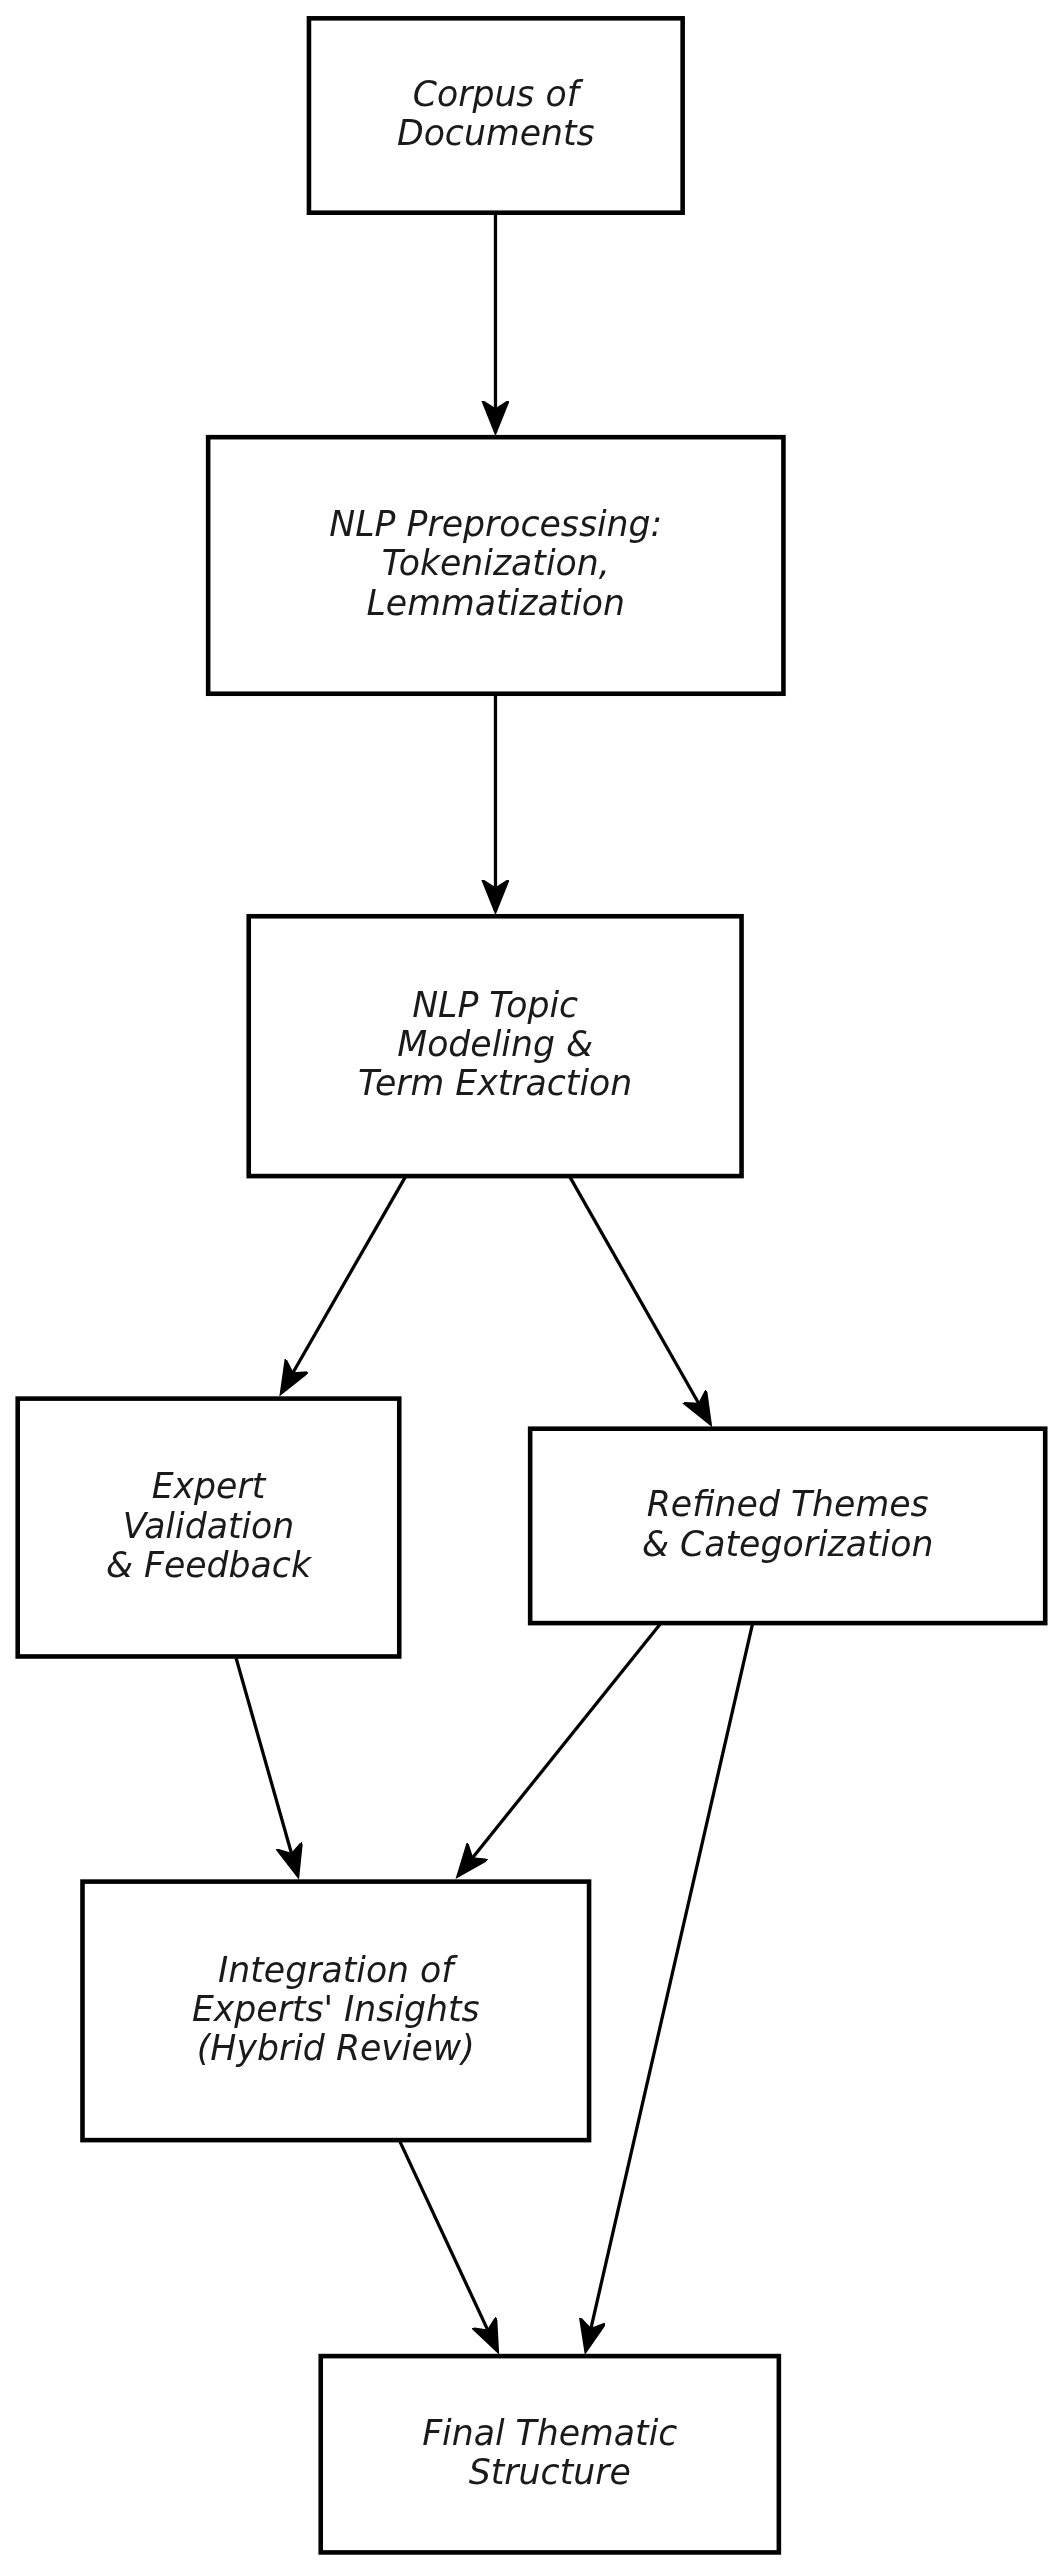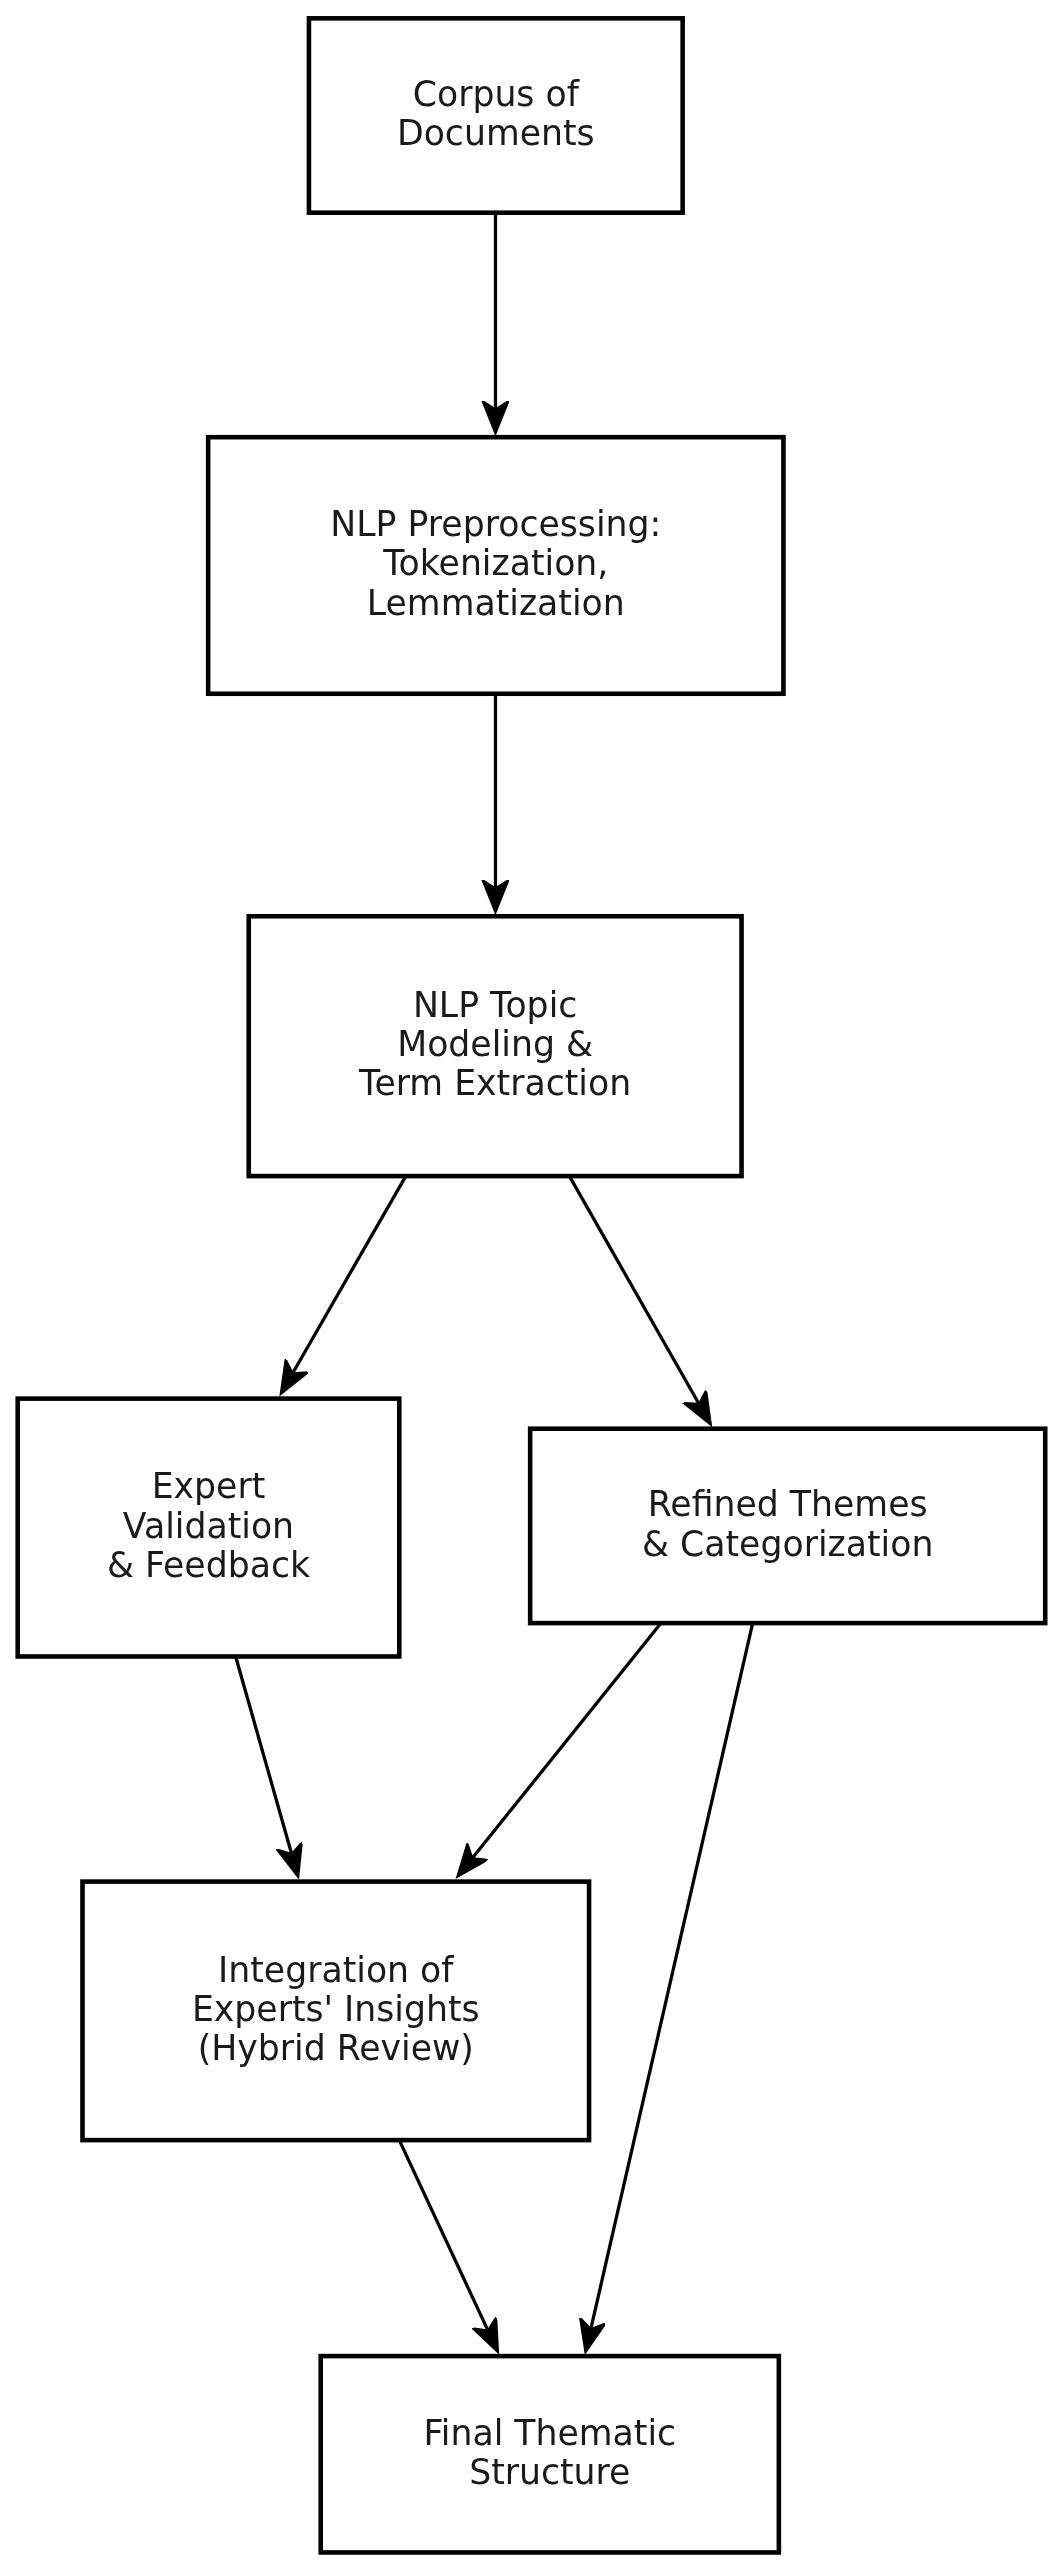--- a/index.html
+++ b/index.html
@@ -12,20 +12,21 @@
     width: 1059px;
     height: 2576px;
     font-family: "DejaVu Sans", sans-serif;
     overflow: hidden;
   }
   #flow-root {
     position: relative;
     width: 879px;
     height: 2576px;
     background: #ffffff;
+    font-style: italic;
   }
   #flow-svg {
     display: block;
     width: 1059px;
     height: 2576px;
   }
   .node-box {
     fill: #ffffff;
     stroke: #000000;
     stroke-width: 7;

